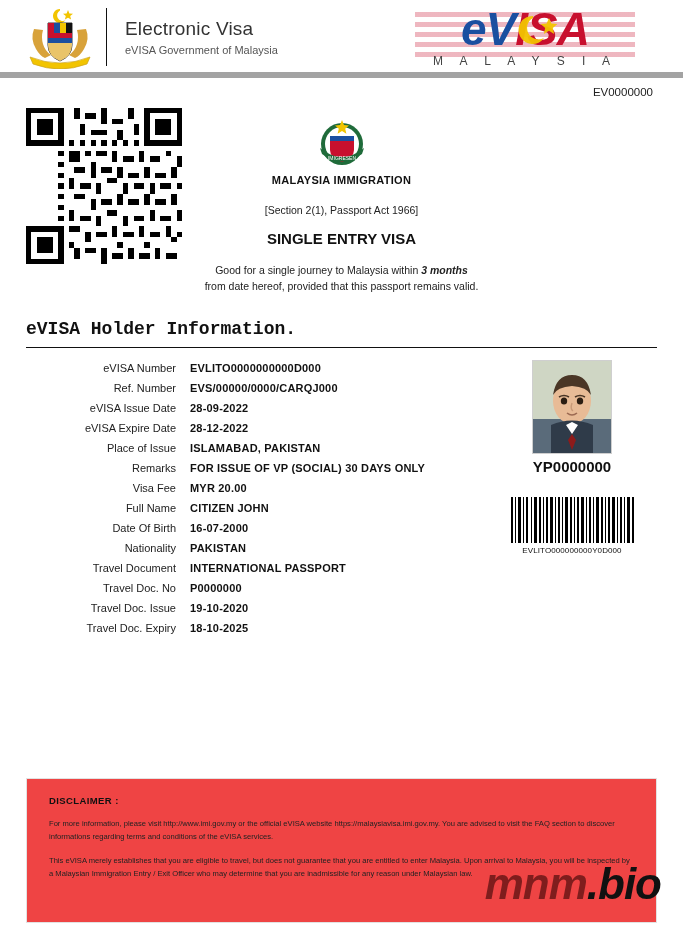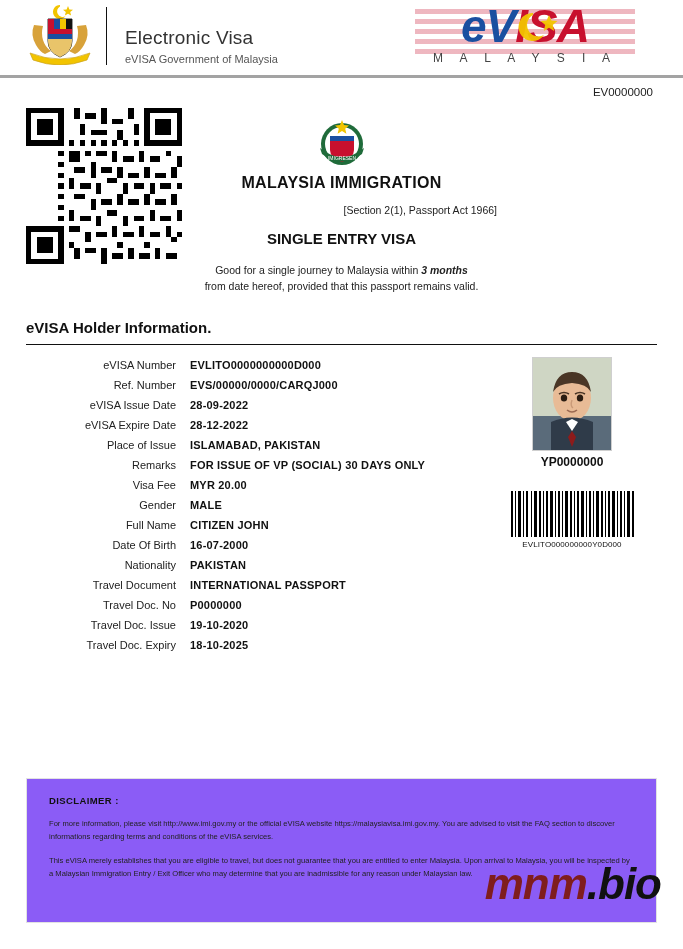--- a/index.html
+++ b/index.html
@@ -8,23 +8,23 @@
     background:#ffffff;
     font-family:"Liberation Sans", sans-serif;
     color:#1a1a1a;
     position:relative;
     overflow:hidden;
   }
   .page{position:relative;width:683px;height:949px;box-sizing:border-box;}
 
   
   .header{
-    display:flex;align-items:flex-end;
+    display:flex;align-items:center;
     padding:12px 24px 10px 24px;
-    border-bottom:3px solid #a3a3a3;
+    border-bottom:6px solid #a3a3a3;
     height:78px;box-sizing:border-box;
   }
   .crest{width:72px;height:64px;flex:0 0 72px;position:relative;}
   .header-divider{
     width:1px;height:58px;background:#111;margin:0 18px 0 10px;
   }
   .header-text{flex:1;}
   .header-title{font-size:19px;color:#333;letter-spacing:.2px;line-height:1.2;}
   .header-sub{font-size:11px;color:#555;margin-top:3px;}
   .evisa-logo{
@@ -58,56 +58,56 @@
   }
 
   
   .visa-block{
     display:flex;padding:4px 26px 10px 26px;
   }
   .qr-wrap{flex:0 0 160px;}
   .qr{width:156px;height:156px;display:block;background:#fff;}
   .visa-center{flex:1;text-align:center;padding-top:6px;}
   .imm-logo{width:56px;height:56px;margin:0 auto 4px auto;position:relative;}
-  .imm-title{font-size:16px;font-weight:bold;letter-spacing:.3px;color:#111;}
-  .imm-section{font-size:10.5px;color:#222;margin-top:12px;text-align:right;}
+  .imm-title{font-size:11px;font-weight:bold;letter-spacing:.3px;color:#111;}
+  .imm-section{font-size:10.5px;color:#222;margin-top:18px;}
   .imm-type{font-size:15px;font-weight:bold;margin-top:14px;color:#111;}
   .imm-note{font-size:10.5px;color:#222;margin-top:16px;line-height:1.5;}
   .imm-note b{font-weight:bold;font-style:italic;}
   .visa-right{flex:0 0 160px;}
 
   
   .holder-head{
-    padding:14px 24px 8px 26px;font-size:15px;font-weight:bold;color:#111;
+    padding:14px 24px 8px 26px;font-size:18px;font-weight:bold;color:#111;font-family:Liberation Mono, monospace;
   }
   .rule{height:1px;background:#111;margin:0 26px;}
 
   .info-area{display:flex;padding:10px 26px 0 26px;}
   .info-table{flex:1;border-collapse:collapse;}
   .info-table td{
     font-size:11px;padding:4px 0;vertical-align:top;
   }
   .info-label{
     width:150px;text-align:right;padding-right:14px !important;color:#222;
   }
   .info-value{font-weight:bold;color:#111;letter-spacing:.2px;}
 
   .photo-col{flex:0 0 170px;text-align:center;padding-top:2px;}
   .photo{
     width:78px;height:92px;margin:0 auto;display:block;
     border:1px solid #cfcfcf;background:#e6e2da;object-fit:cover;
   }
-  .photo-id{font-size:12px;font-weight:bold;margin-top:4px;color:#111;}
+  .photo-id{font-size:15px;font-weight:bold;margin-top:4px;color:#111;}
   .barcode{width:126px;height:46px;margin:22px auto 0 auto;display:block;}
   .barcode-text{font-size:8px;margin-top:3px;color:#111;letter-spacing:.1px;}
 
   
   .disclaimer{
     position:absolute;left:26px;right:26px;bottom:26px;
-    background:#8b5cf6;border:1px solid #e2e2e2;
+    background:#ef4444;border:1px solid #e2e2e2;
     padding:16px 22px 20px 22px;box-sizing:border-box;
     height:145px;
   }
   .disc-title{font-size:9.5px;font-weight:bold;color:#111;letter-spacing:.4px;}
   .disc-p{font-size:7.6px;color:#222;line-height:1.65;margin-top:12px;}
   .disc-p2{margin-top:12px;}
 
   
   .watermark{
     position:absolute;right:22px;bottom:40px;
@@ -334,24 +334,20 @@
           </tr>
         <tr>
             <td class="info-label">Remarks</td>
             <td class="info-value">FOR ISSUE OF VP (SOCIAL) 30 DAYS ONLY</td>
           </tr>
         <tr>
             <td class="info-label">Visa Fee</td>
             <td class="info-value">MYR 20.00</td>
           </tr>
         <tr>
-            <td class="info-label">Gender</td>
-            <td class="info-value">MALE</td>
-          </tr>
-        <tr>
             <td class="info-label">Full Name</td>
             <td class="info-value">CITIZEN JOHN</td>
           </tr>
         <tr>
             <td class="info-label">Date Of Birth</td>
             <td class="info-value">16-07-2000</td>
           </tr>
         <tr>
             <td class="info-label">Nationality</td>
             <td class="info-value">PAKISTAN</td>

